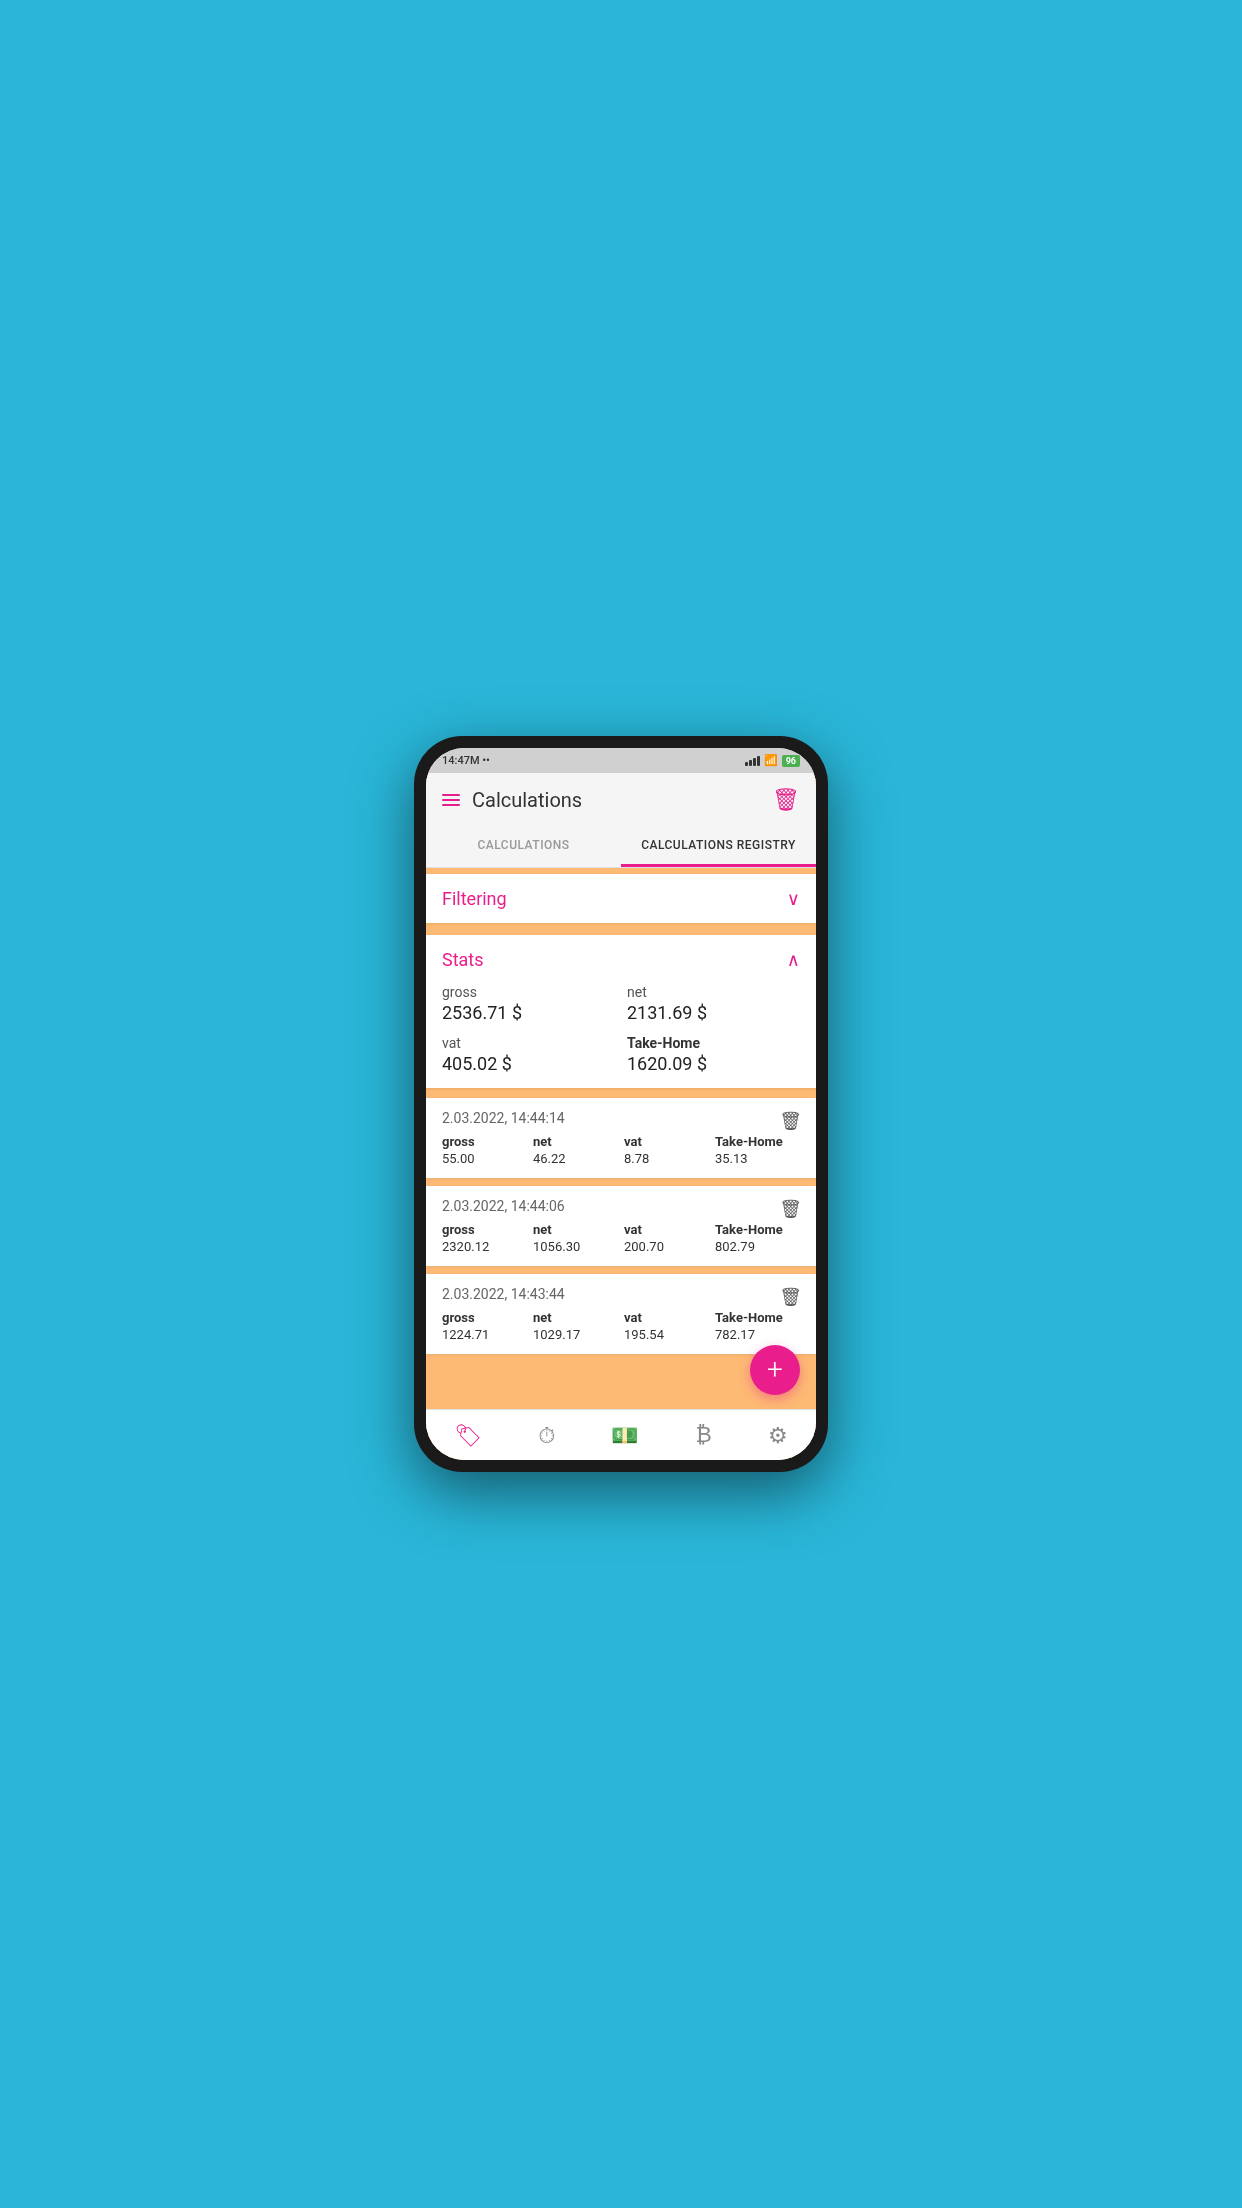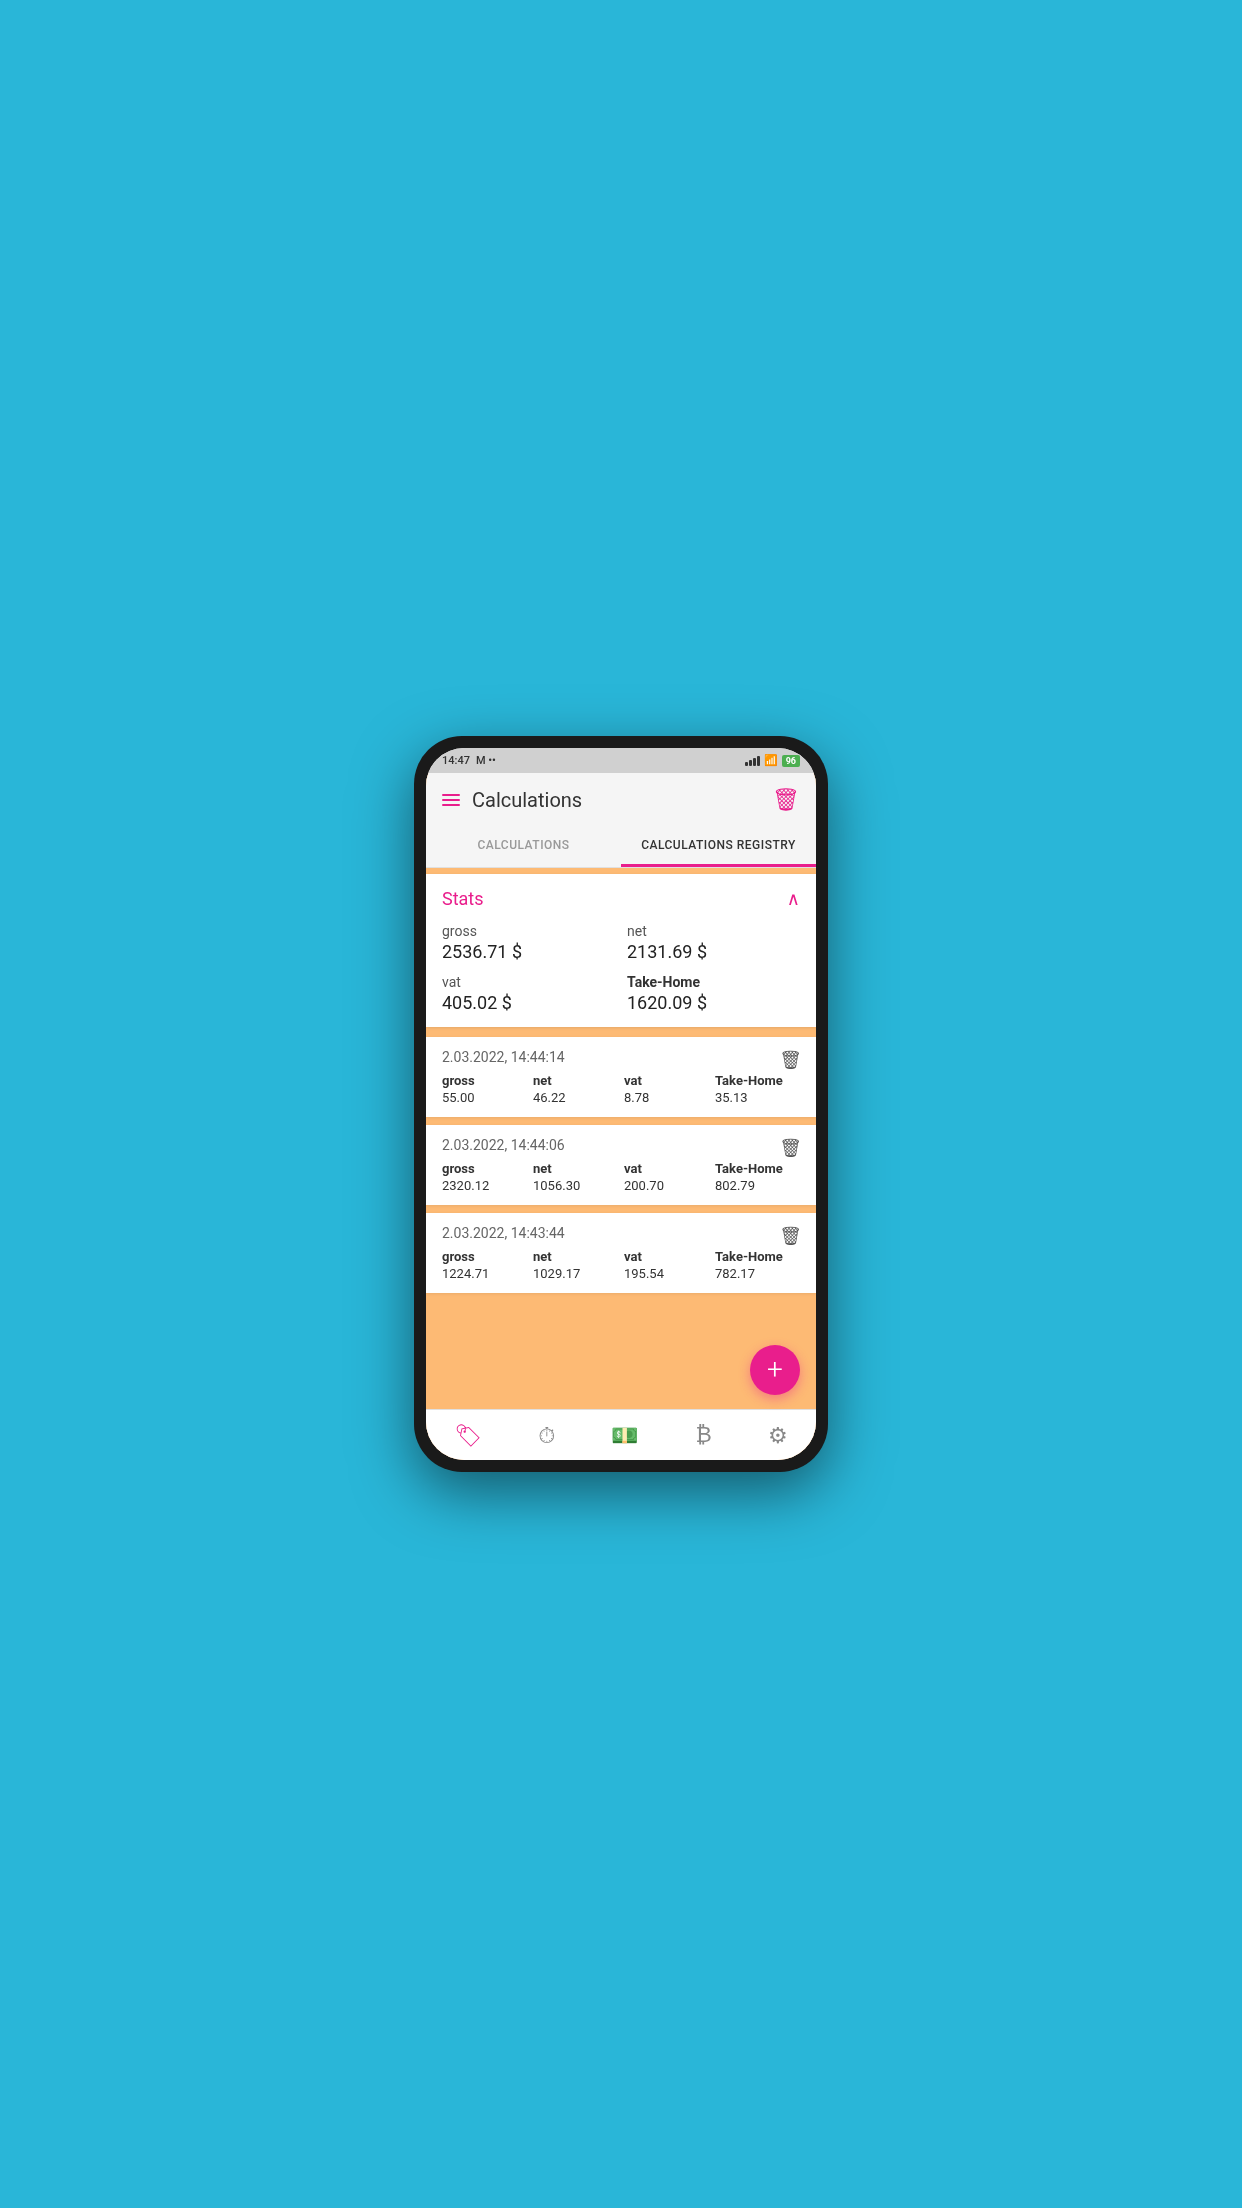--- a/index.html
+++ b/index.html
@@ -34,21 +34,21 @@
       width: 100%;
       background: #d0d0d0;
       padding: 6px 16px;
       display: flex;
       align-items: center;
       justify-content: space-between;
       font-size: 11px;
       color: #333;
       flex-shrink: 0;
     }
-    .status-left { font-weight: 500; display: flex; align-items: flex-end; gap: 6px; }
+    .status-left { font-weight: 500; display: flex; align-items: flex-end; }
     .status-right { display: flex; align-items: center; gap: 4px; }
     .signal-bars { display: flex; align-items: flex-end; gap: 1px; }
     .signal-bar { width: 3px; background: #333; border-radius: 1px; }
     .battery-icon {
       background: #4caf50;
       border-radius: 2px;
       padding: 1px 4px;
       font-size: 9px;
       color: white;
       font-weight: bold;
@@ -262,20 +262,26 @@
         <div class="tab">
           <span>CALCULATIONS</span>
         </div>
         <div class="tab active">
           <span>CALCULATIONS REGISTRY</span>
         </div>
       </div>
 
       <div class="content-scroll">
 
+        <div class="section-card">
+          <div class="section-header">
+            <span class="section-title">Filtering</span>
+            <span class="chevron-icon">∨</span>
+          </div>
+        </div>
 
         <div class="section-card">
           <div class="section-header">
             <span class="section-title">Stats</span>
             <span class="chevron-icon">∧</span>
           </div>
           <div class="stats-grid">
             <div class="stat-item">
               <div class="stat-label">gross</div>
               <div class="stat-value">2536.71 $</div>

